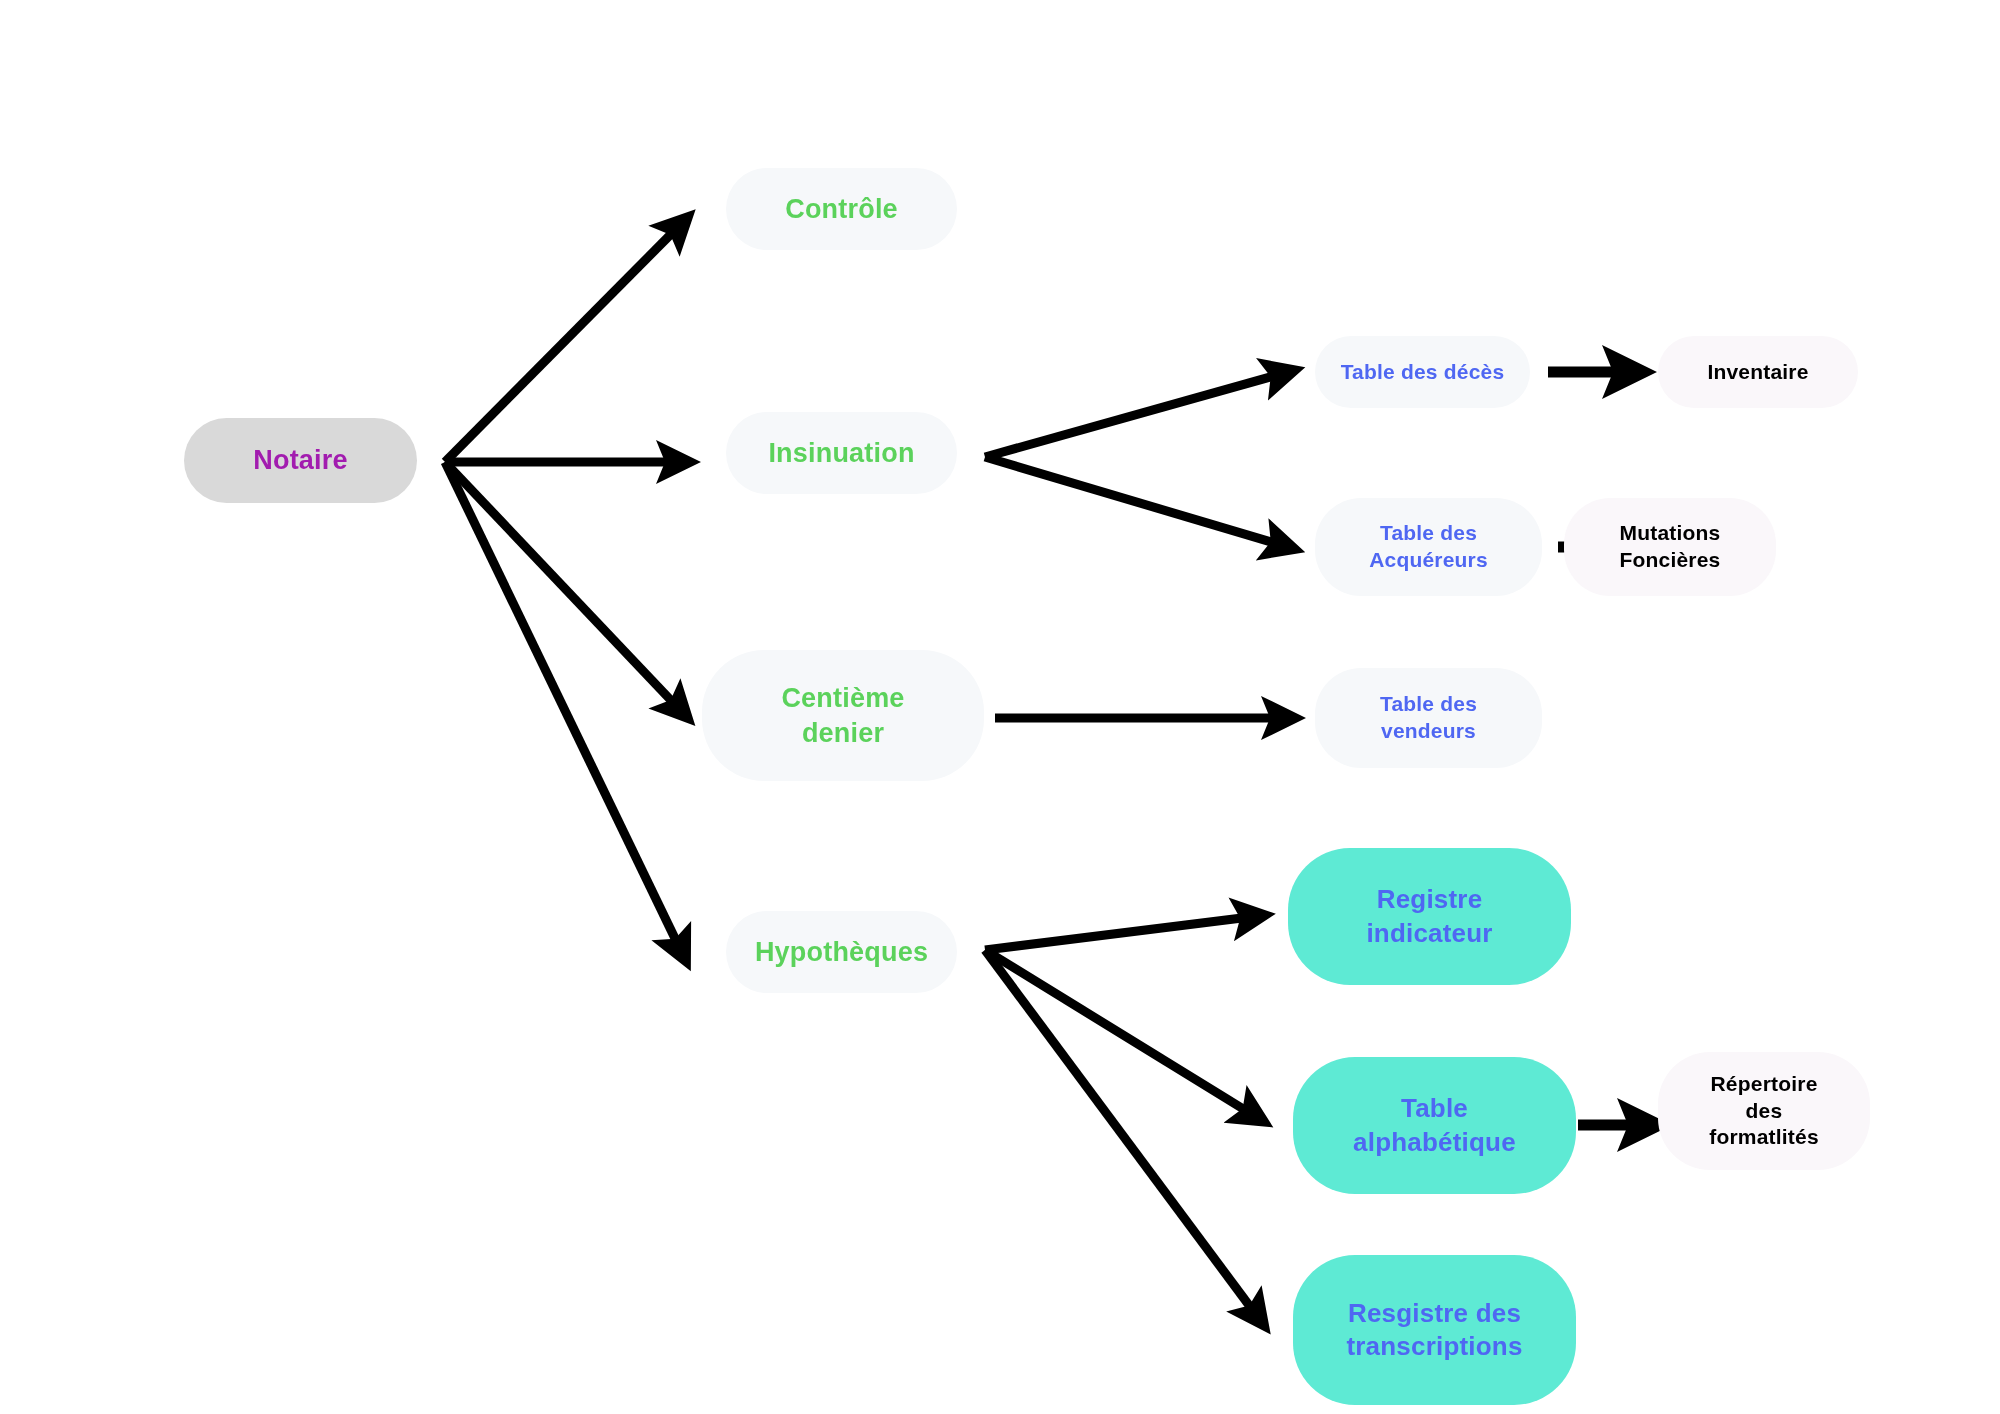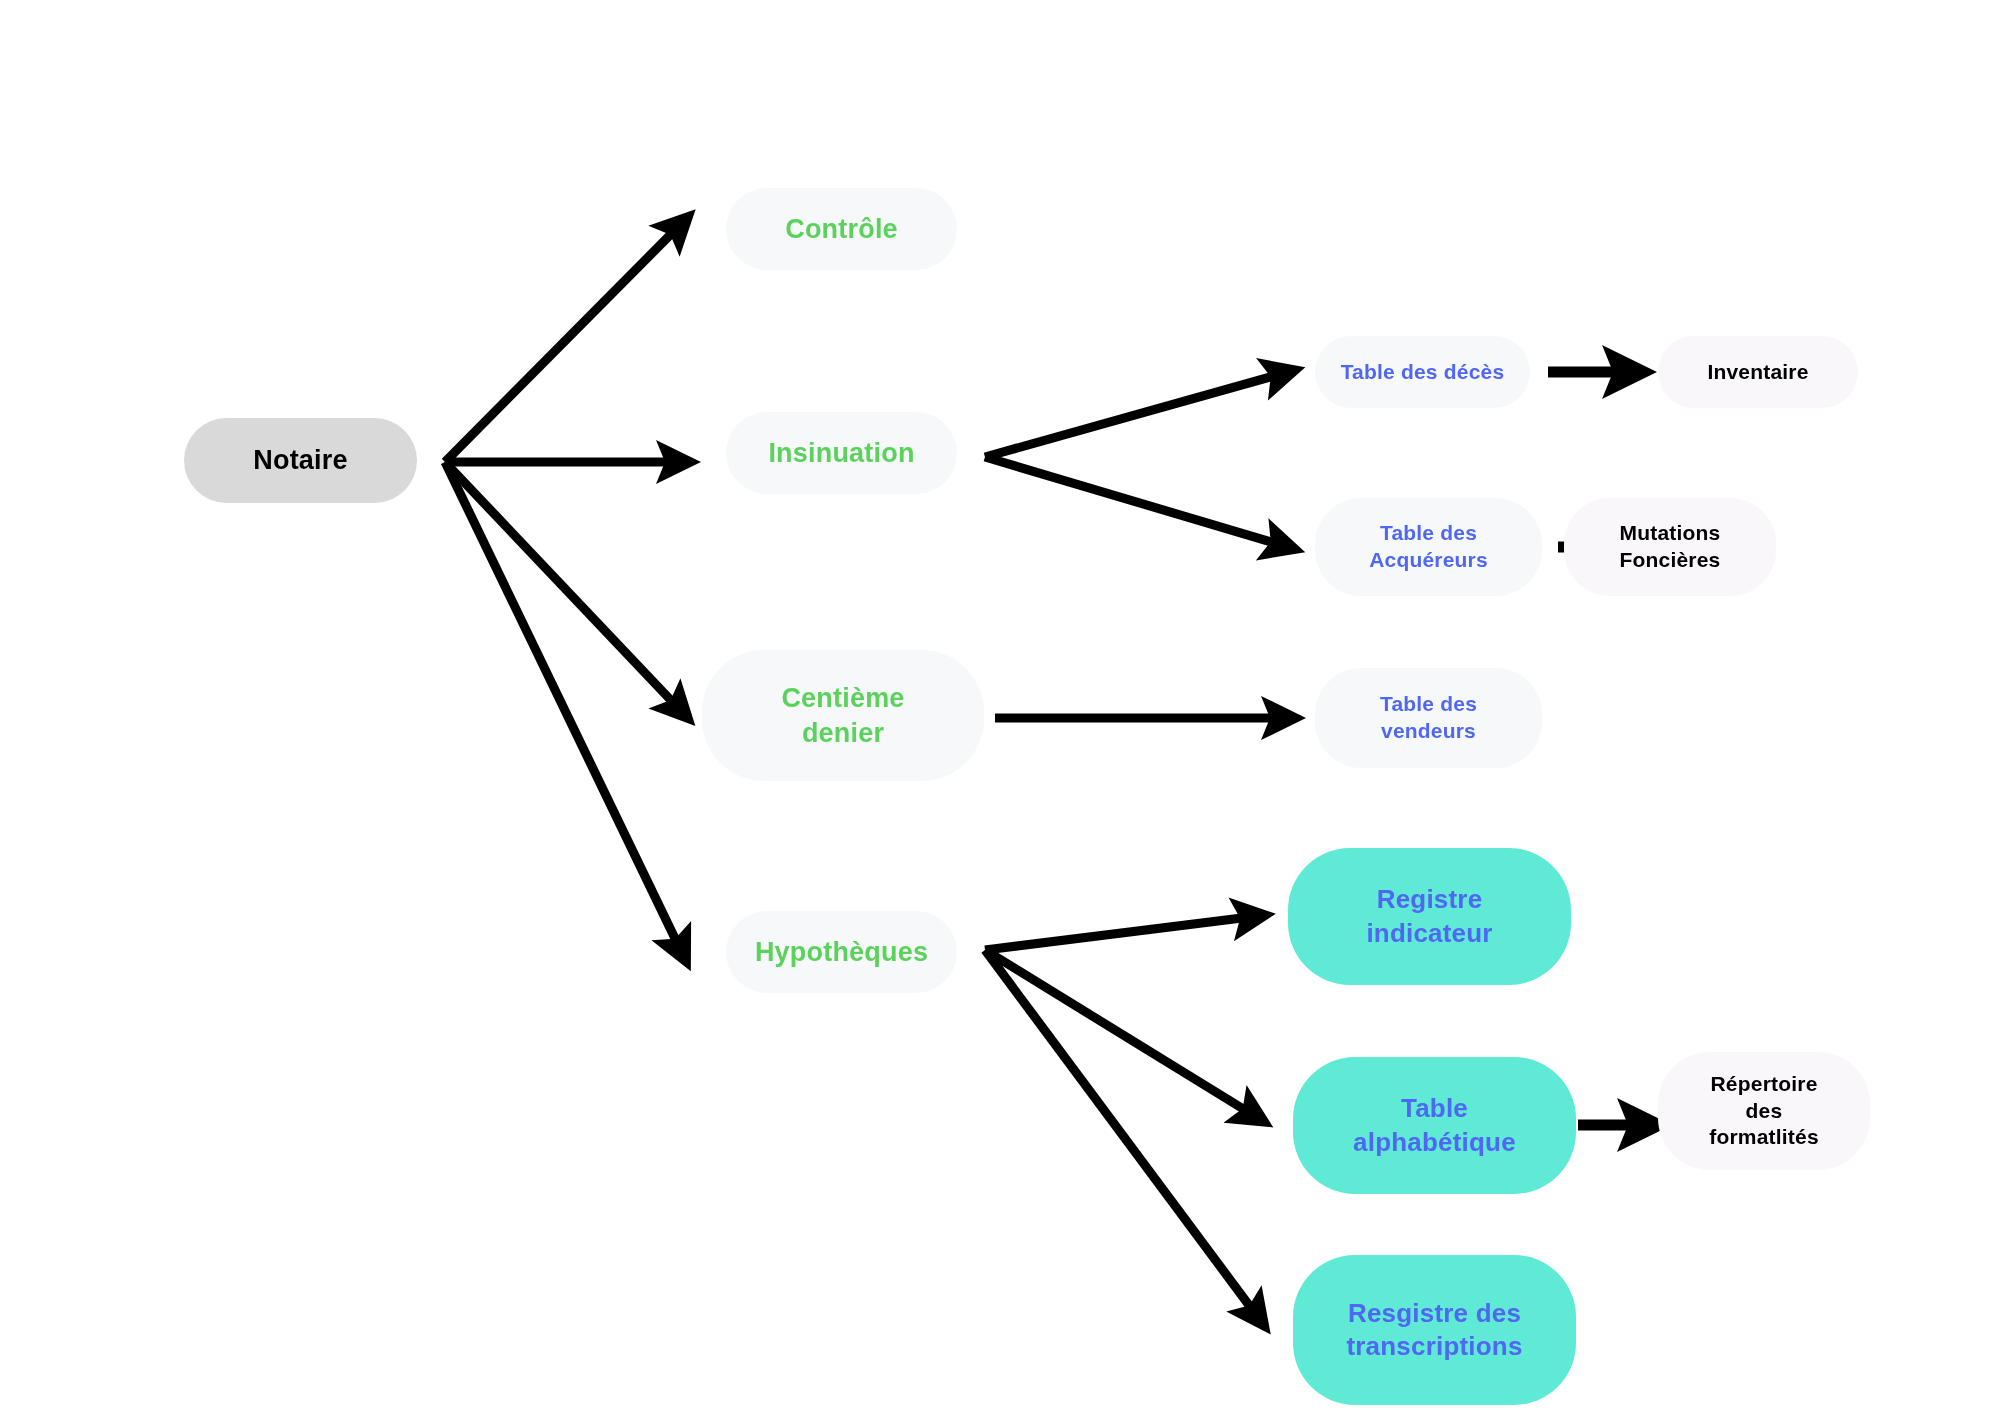--- a/index.html
+++ b/index.html
@@ -34,21 +34,21 @@
     text-align: center;
     box-sizing: border-box;
     border-radius: 52px;
     line-height: 1.28;
     white-space: pre-line;
     letter-spacing: 0.2px;
     padding: 4px 10px;
   }
   .node-root {
     background: #d9d9d9;
-    color: #000000;
+    color: #a21caf;
     font-size: 27px;
     font-weight: 700;
     border-radius: 56px;
   }
   .node-l1 {
     background: #f6f8fa;
     color: #5bd25b;
     font-size: 27px;
     font-weight: 700;
   }
@@ -123,21 +123,21 @@
     <g stroke="#000000" stroke-width="11" fill="none" marker-end="url(#arrowhead)">
       <path d="M1558,547 L1645,547"></path>
     </g>
     <g stroke="#000000" stroke-width="11" fill="none" marker-end="url(#arrowhead)">
       <path d="M1578,1125 L1650,1125"></path>
     </g>
   </svg>
 
   <div class="node node-root" style="left:184px; top:418px; width:233px; height:85px;">Notaire</div>
 
-  <div class="node node-l1" style="left:726px; top:188px; width:231px; height:82px;">Contrôle</div>
+  <div class="node node-l1" style="left:726px; top:168px; width:231px; height:82px;">Contrôle</div>
 
   <div class="node node-l1" style="left:726px; top:412px; width:231px; height:82px;">Insinuation</div>
 
   <div class="node node-l1" style="left:702px; top:650px; width:282px; height:131px; border-radius:62px;">Centième
 denier</div>
 
   <div class="node node-l1" style="left:726px; top:911px; width:231px; height:82px;">Hypothèques</div>
 
   <div class="node node-l2" style="left:1315px; top:336px; width:215px; height:72px; border-radius:40px;text-align:right;">Table des décès</div>
 

